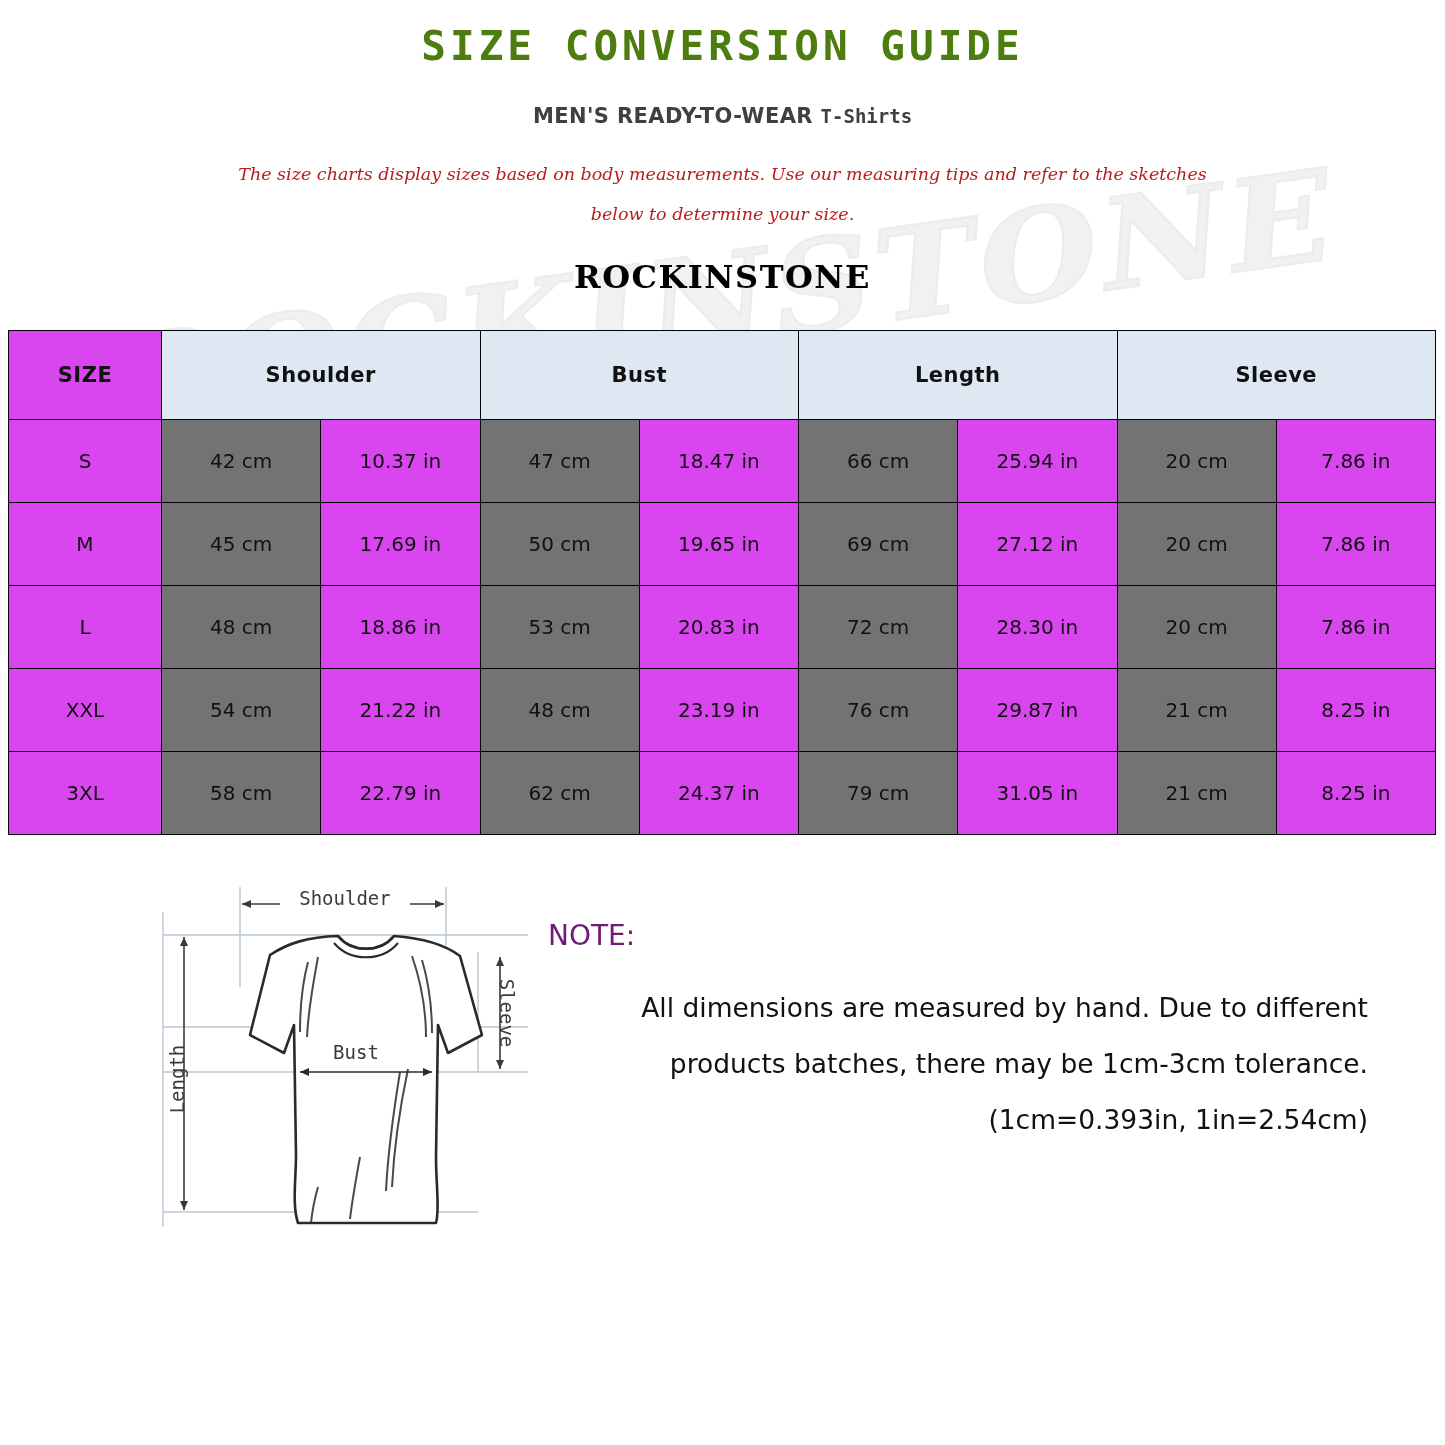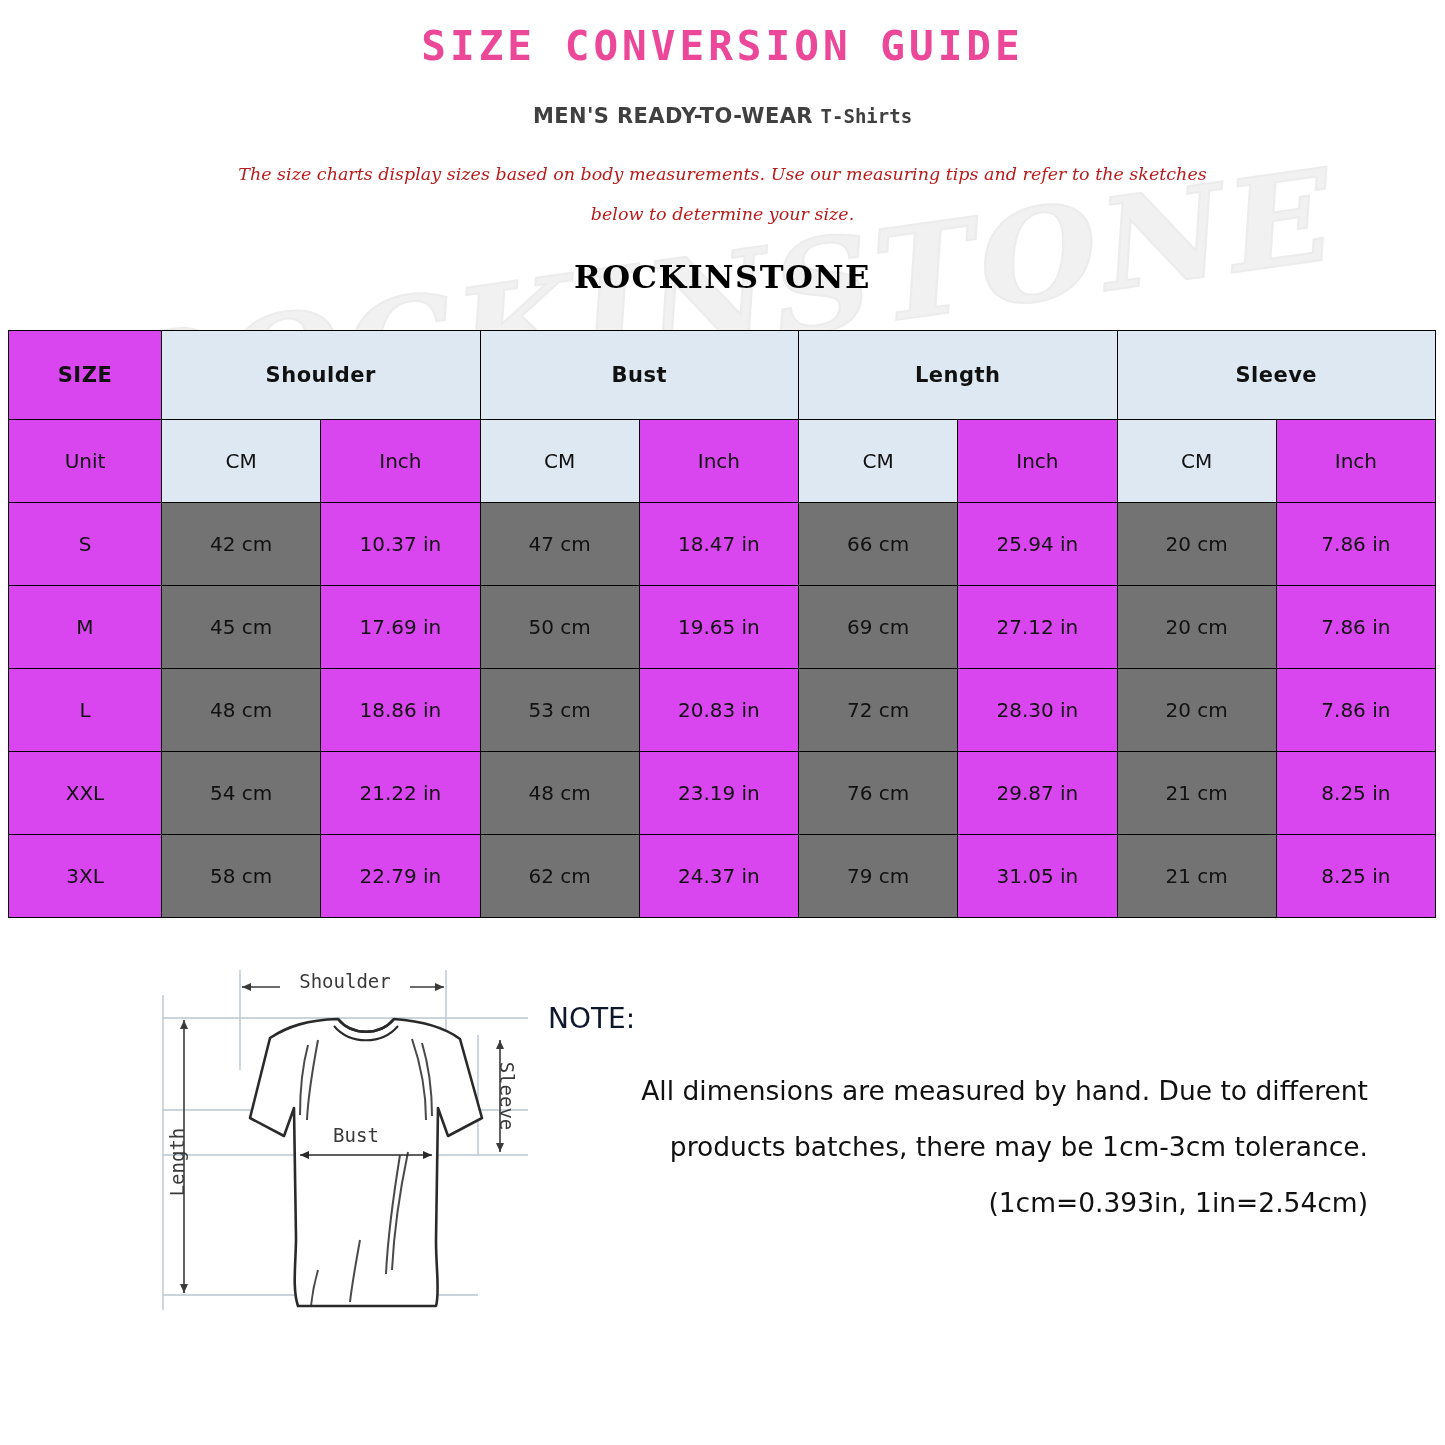--- a/index.html
+++ b/index.html
@@ -46,21 +46,21 @@
     z-index: 2;
   }
 
   h1.title {
     text-align: center;
     font-family: "DejaVu Sans Mono", monospace;
     font-weight: bold;
     font-size: 41px;
     letter-spacing: 4px;
     margin: 22px 0 0 0;
-    color: #ec4899;
+    color: #4d7c0f;
   }
 
   .subtitle {
     text-align: center;
     margin-top: 34px;
     font-size: 21px;
     font-weight: bold;
     letter-spacing: 0.4px;
     color: #404040;
   }
@@ -132,21 +132,21 @@
     flex: 0 0 530px;
   }
   .note {
     flex: 1;
     padding-left: 10px;
     padding-top: 62px;
   }
   .note .note-head {
     font-size: 28px;
     margin-bottom: 28px;
-    color: #0f172a;
+    color: #701a75;
   }
   .note .note-body {
     font-size: 26.5px;
     line-height: 56px;
     color: #111;
     max-width: 820px;
     text-align: right;
   }
 
   svg text {
@@ -175,31 +175,20 @@
   <div class="brand">ROCKINSTONE</div>
 
   <table class="size-table">
     <tbody>
       <tr class="head">
         <th class="sizecell white">SIZE</th>
         <th class="tintlight" colspan="2">Shoulder</th>
         <th class="tintlight" colspan="2">Bust</th>
         <th class="tintlight" colspan="2">Length</th>
         <th class="tintlight" colspan="2">Sleeve</th>
-      </tr>
-      <tr>
-        <td class="sizecell white">Unit</td>
-        <td class="numcell tintlight">CM</td>
-        <td class="numcell white">Inch</td>
-        <td class="numcell tintlight">CM</td>
-        <td class="numcell white">Inch</td>
-        <td class="numcell tintlight">CM</td>
-        <td class="numcell white">Inch</td>
-        <td class="numcell tintlight">CM</td>
-        <td class="numcell white">Inch</td>
       </tr>
 
       <tr>
         <td class="sizecell white">S</td>
         <td class="numcell tint">42 cm</td>
         <td class="numcell white">10.37 in</td>
         <td class="numcell tint">47 cm</td>
         <td class="numcell white">18.47 in</td>
         <td class="numcell tint">66 cm</td>
         <td class="numcell white">25.94 in</td>

